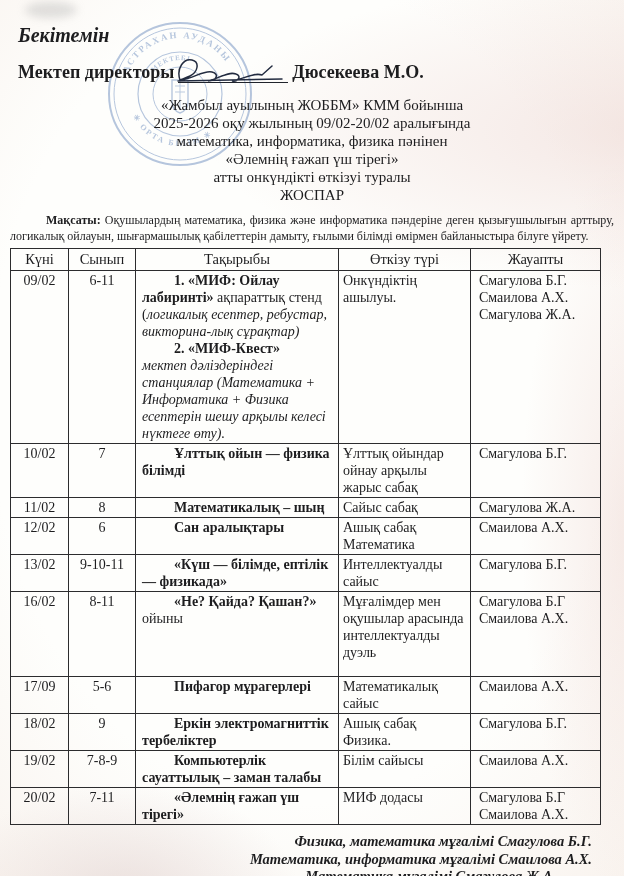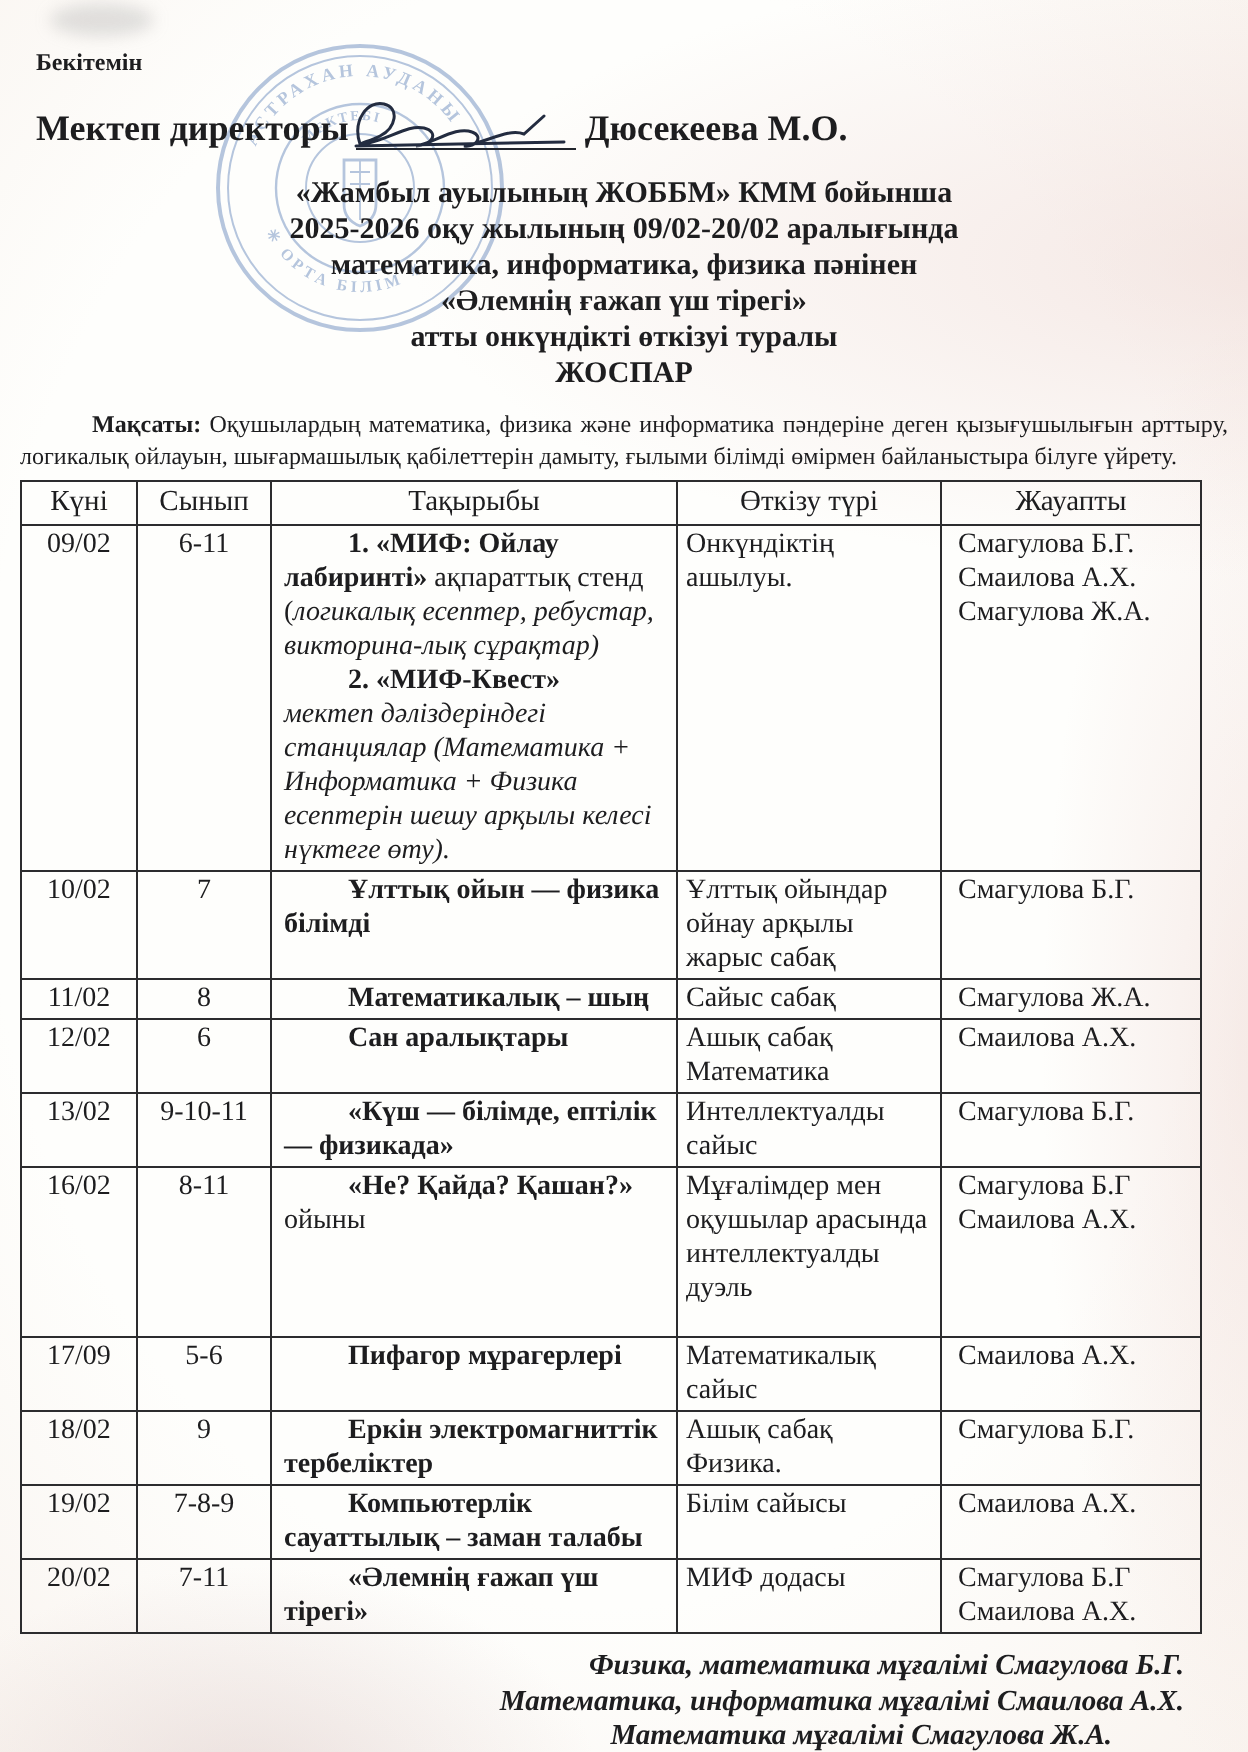--- a/index.html
+++ b/index.html
@@ -9,26 +9,26 @@
     color:#1d1d1f;
     background:
       radial-gradient(ellipse 120% 30% at 105% 15%, rgba(232,203,198,.45), transparent 60%),
       radial-gradient(ellipse 25% 60% at 101% 60%, rgba(234,206,200,.40), transparent 70%),
       radial-gradient(ellipse 40% 18% at 20% 102%, rgba(216,196,194,.45), transparent 70%),
       radial-gradient(ellipse 90% 85% at 48% 45%, #fefefc 55%, #f7efe9 100%);
   }
   .smudge{position:absolute;left:25px;top:2px;width:52px;height:16px;border-radius:50%;
     background:rgba(150,150,152,.28);filter:blur(4px);}
   .content{position:relative;z-index:2;}
-  .approve{margin:24px 0 0 18px;font-weight:bold;font-size:12px;}
+  .approve{margin:24px 0 0 18px;font-weight:bold;font-size:20px;font-style:italic;}
   .director-line{margin:15px 0 0 18px;font-weight:bold;font-size:18px;display:flex;align-items:flex-end;}
   .sig-slot{position:relative;display:inline-block;width:110px;height:16px;
     border-bottom:1.3px solid #20242c;margin:0 4px;}
   .sig-svg{position:absolute;left:-4px;bottom:-6px;overflow:visible;}
-  .titles{margin-top:13px;text-align:center;font-weight:bold;font-size:15px;line-height:18px;}
+  .titles{margin-top:13px;text-align:center;font-weight:normal;font-size:15px;line-height:18px;}
   .titles div{white-space:nowrap;}
   .purpose{margin:9px 10px 0 10px;font-size:12px;line-height:15.6px;text-align:justify;text-indent:36px;}
   .purpose .b{font-weight:bold;}
   table{border-collapse:collapse;table-layout:fixed;width:590px;margin:4px 0 0 10px;
     font-size:14px;line-height:17px;}
   td,th{border:1px solid #2c2c2e;vertical-align:top;padding:1px 4px;overflow:hidden;}
   th{font-weight:normal;text-align:center;font-size:14.5px;padding:2px 2px;}
   col.c1{width:58px}col.c2{width:67px}col.c3{width:203px}col.c4{width:132px}col.c5{width:130px}
   td.c-date,td.c-grade{text-align:center;}
   td.c-topic{padding-left:6px;}

